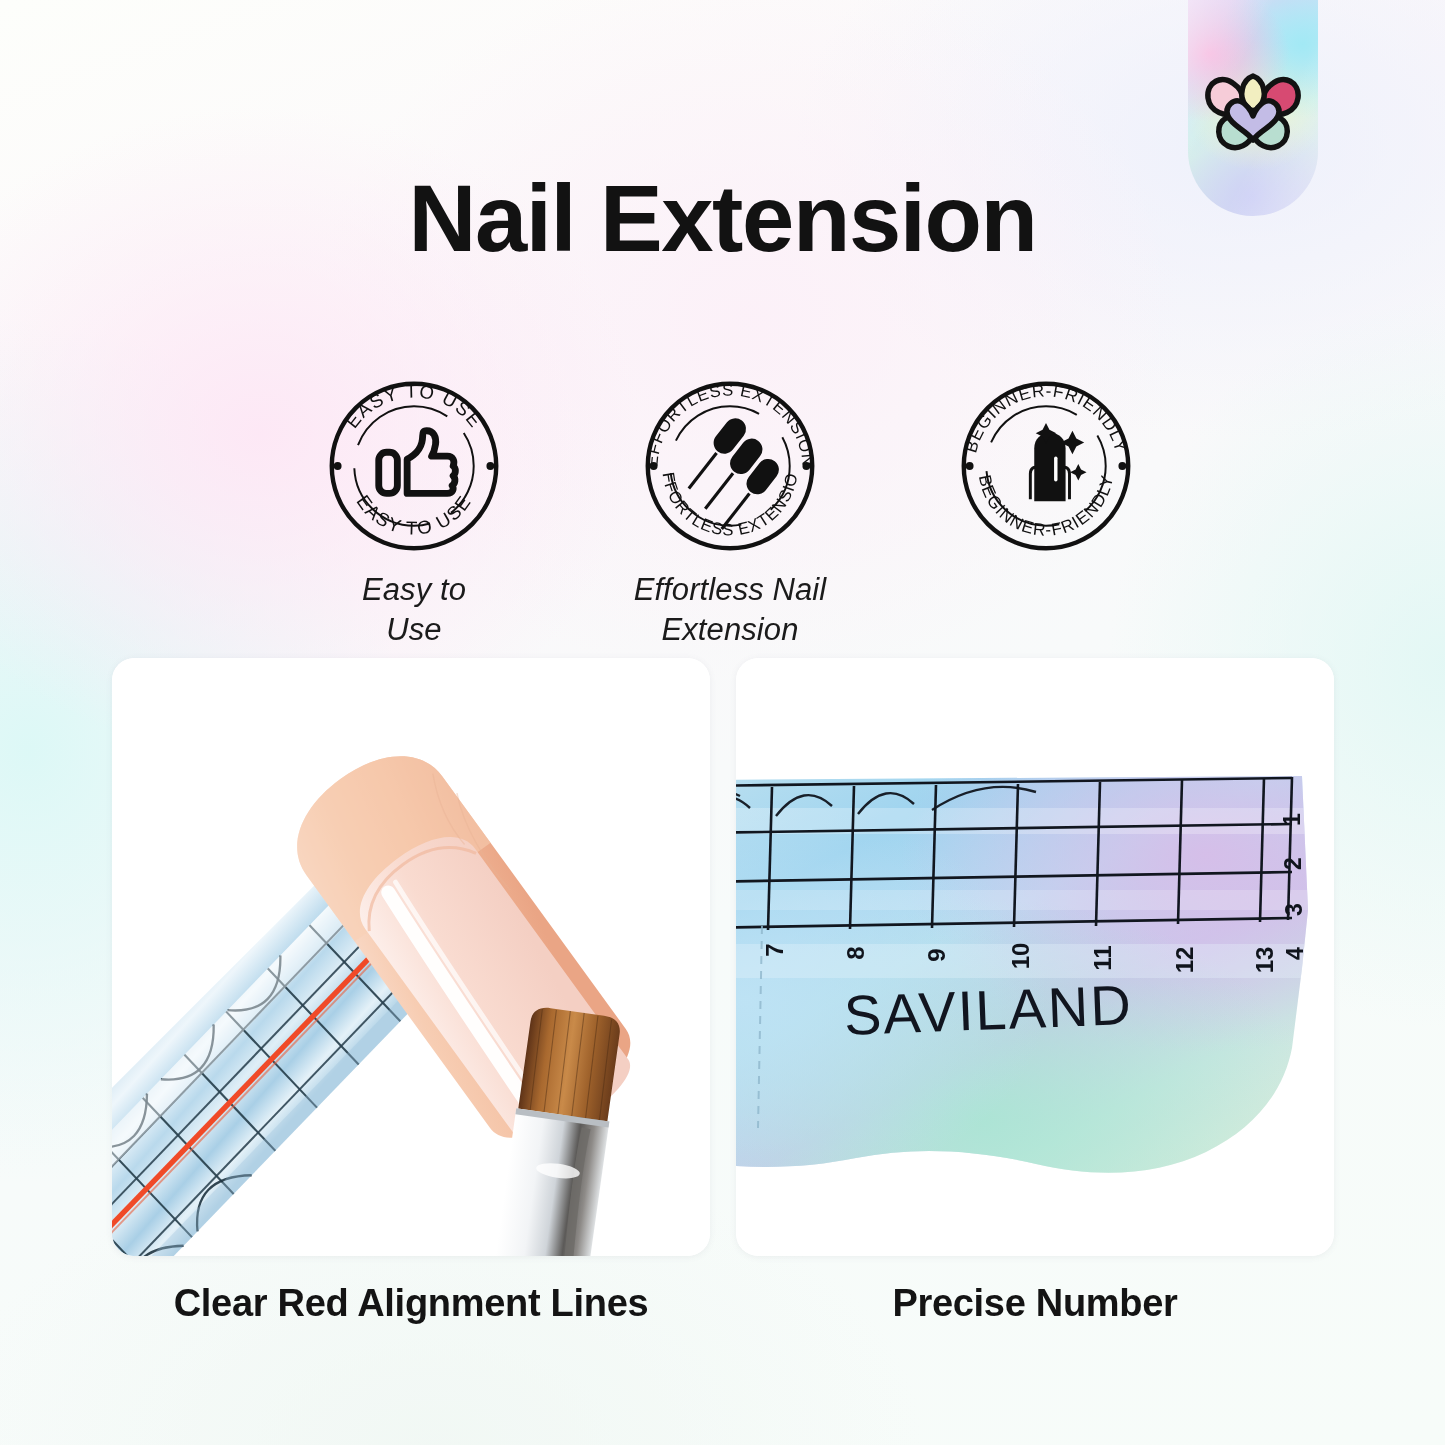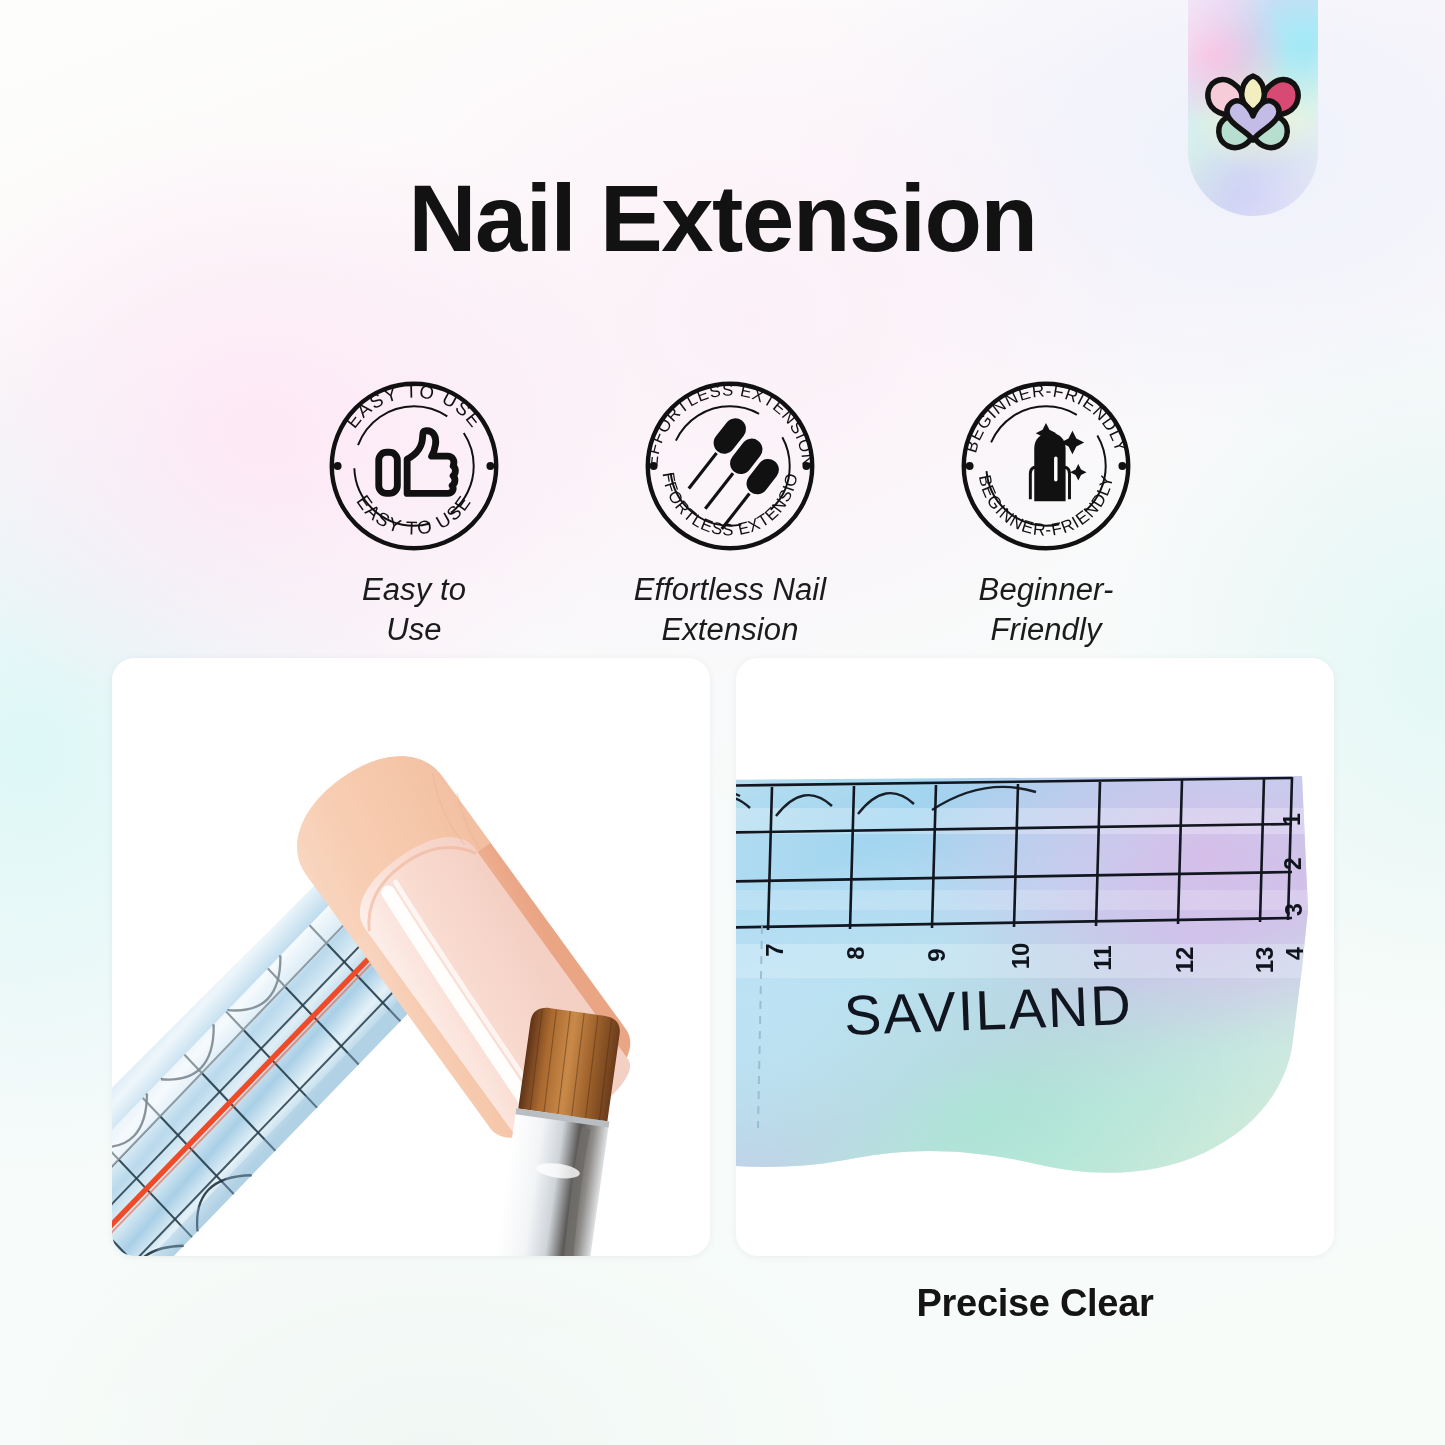--- a/index.html
+++ b/index.html
@@ -246,22 +246,20 @@
         <g>
           <path d="M84 130 L84 104 C84 98 88 96 92 98" fill="none" stroke="#111" stroke-width="3"></path>
           <path d="M124 130 L124 104 C124 98 120 96 116 98" fill="none" stroke="#111" stroke-width="3"></path>
           <path d="M88 132 L88 78 C88 68 95 62 104 62 C113 62 120 68 120 78 L120 132 Z" fill="#111"></path>
           <path d="M110 88 L110 110" stroke="#fff" stroke-width="3.5" stroke-linecap="round"></path>
           <path d="M100 52 l3.5 7 7 3.5 -7 3.5 -3.5 7 -3.5 -7 -7 -3.5 7 -3.5 Z" fill="#111"></path>
           <path d="M127 60 l4 8 8 4 -8 4 -4 8 -4 -8 -8 -4 8 -4 Z" fill="#111"></path>
           <path d="M133 94 l2.8 5.6 5.6 2.8 -5.6 2.8 -2.8 5.6 -2.8 -5.6 -5.6 -2.8 5.6 -2.8 Z" fill="#111"></path>
         </g>
       </svg>
-      <div class="feature-label">Beginner-
-Friendly</div>
     </div>
   </div>
 
   <div class="cards">
 
     <div class="card-col">
       <div class="card">
         <svg viewBox="0 0 598 598" width="598" height="598">
           <defs>
             <linearGradient id="holo" x1="0" y1="0" x2="0.25" y2="1">
@@ -388,20 +386,21 @@
               </g>
 
               <rect x="398" y="460" width="94" height="240" fill="url(#ferrule)"></rect>
               <rect x="398" y="460" width="94" height="6" fill="#b9bec3"></rect>
               <path d="M470 470 C466 520 470 590 476 700" stroke="#6f6c69" stroke-width="9" fill="none" opacity="0.85"></path>
               <ellipse cx="448" cy="516" rx="22" ry="7" fill="#ffffff" opacity="0.8"></ellipse>
             </g>
           </g>
         </svg>
       </div>
+      <div class="card-caption">Clear Red Alignment Lines</div>
     </div>
 
     <div class="card-col">
       <div class="card">
         <svg viewBox="0 0 598 598" width="598" height="598" class="form-photo">
           <defs>
             <linearGradient id="holo2" x1="0.1" y1="0" x2="0.9" y2="1">
               <stop offset="0%" stop-color="#b9dff0"></stop>
               <stop offset="20%" stop-color="#9fd4ef"></stop>
               <stop offset="40%" stop-color="#b7dcf2"></stop>
@@ -484,17 +483,17 @@
         <div class="tick-num" style="left:436px; top:288px;">12</div>
         <div class="tick-num" style="left:516px; top:288px;">13</div>
 
         <div class="vtick-num" style="left:550px; top:148px;">1</div>
         <div class="vtick-num" style="left:551px; top:192px;">2</div>
         <div class="vtick-num" style="left:552px; top:238px;">3</div>
         <div class="vtick-num" style="left:553px; top:282px;">4</div>
 
         <div class="savi-text">SAVILAND</div>
       </div>
-      <div class="card-caption">Precise Clear</div>
+      <div class="card-caption">Precise Number</div>
     </div>
   </div>
 
 </div>
 
 </body></html>

